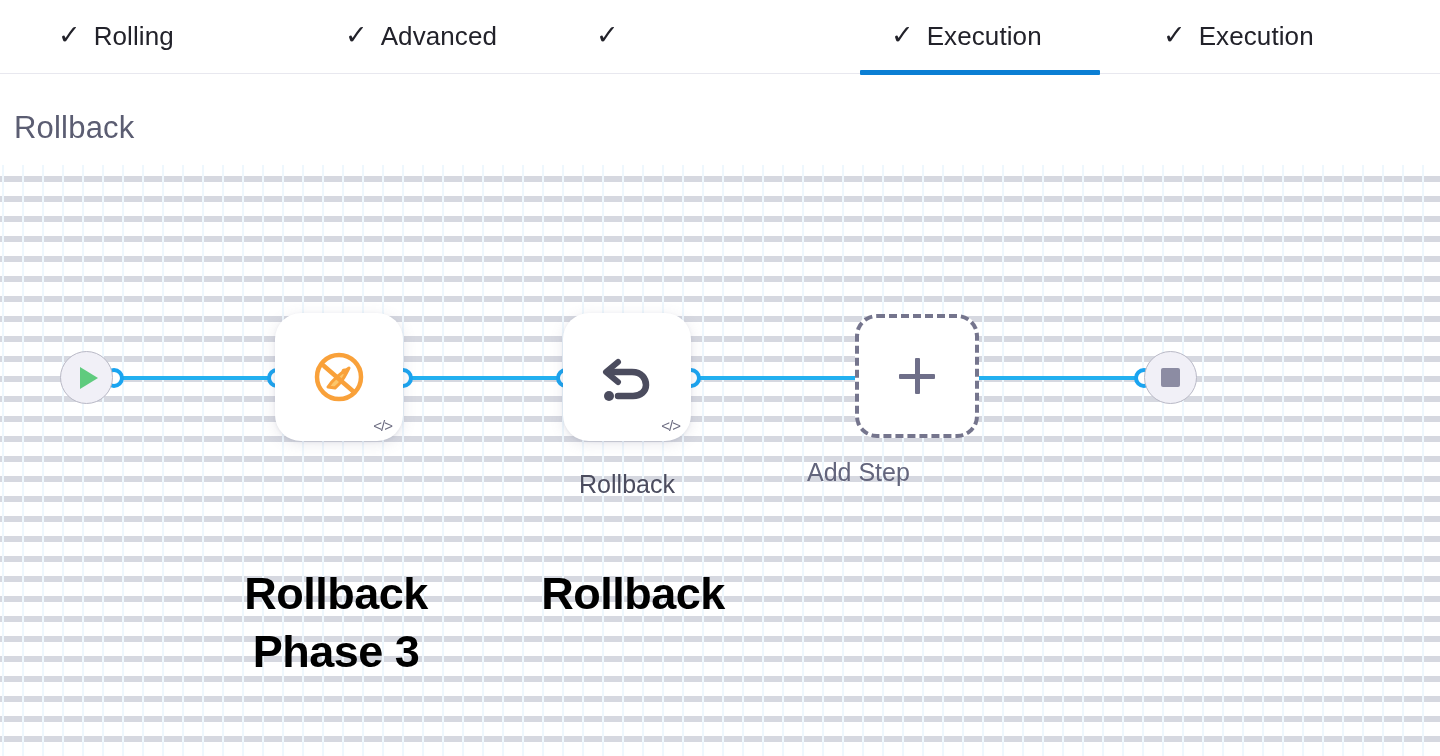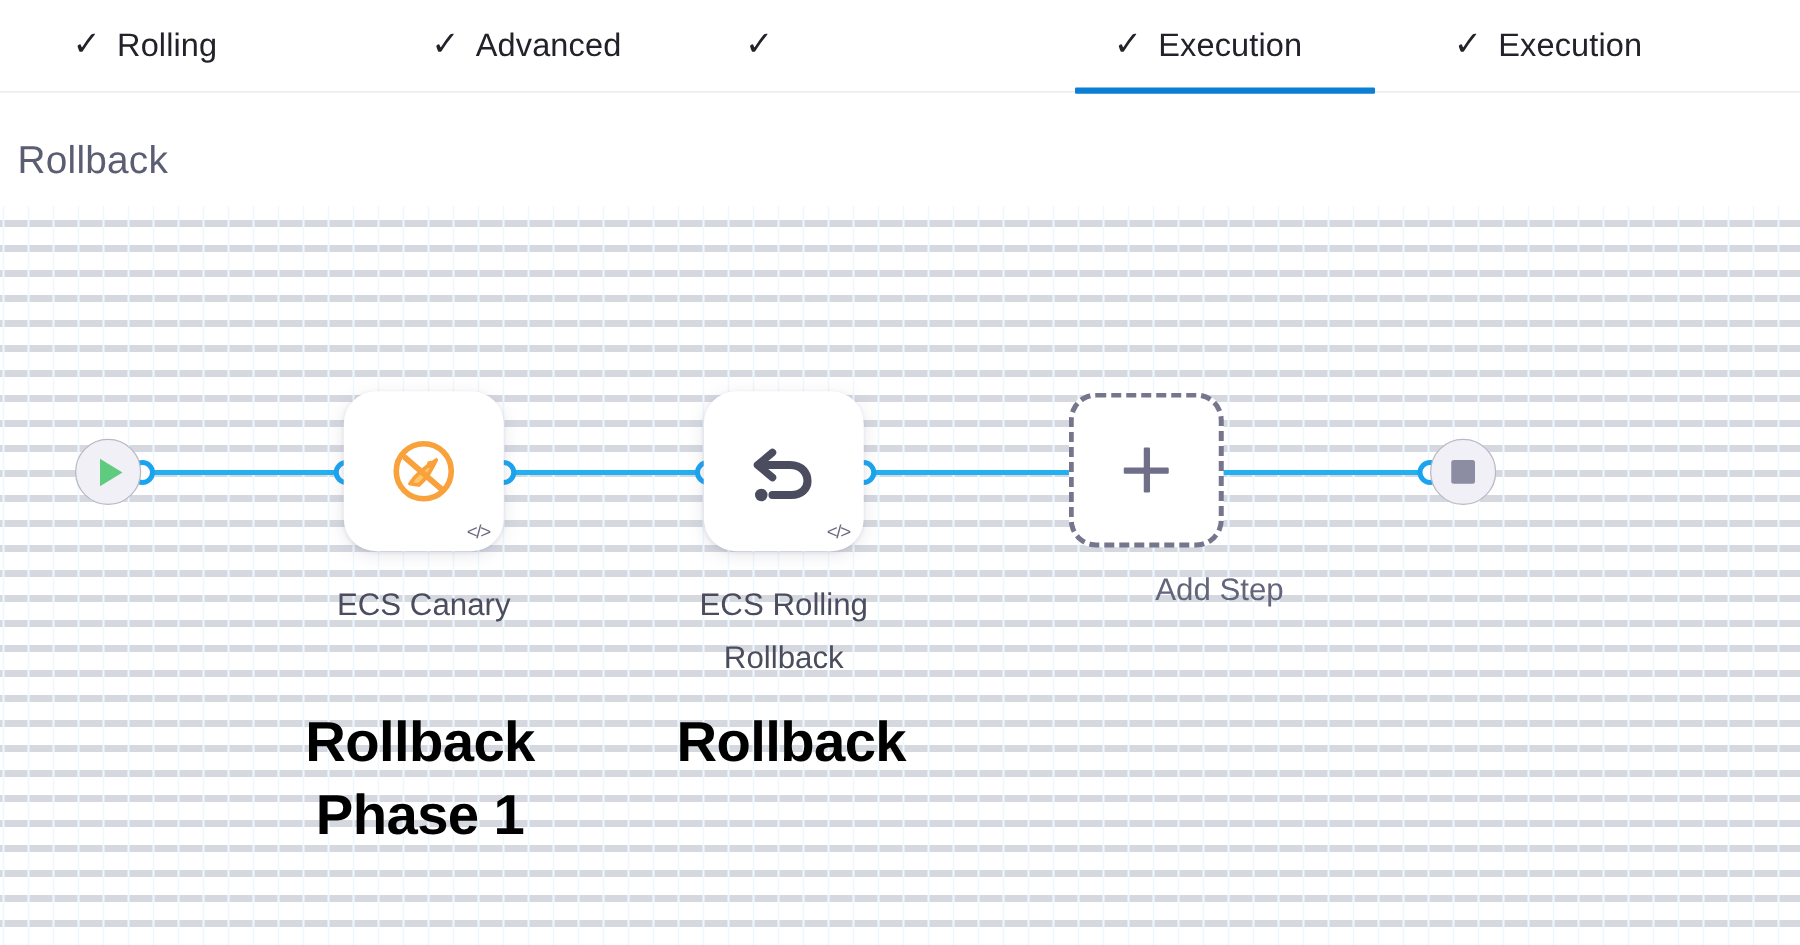--- a/index.html
+++ b/index.html
@@ -233,21 +233,21 @@
     text-align: center;
     font-size: 25px;
     line-height: 42px;
     color: #4b4c5e;
     z-index: 16;
   }
   .addstep-label {
     position: absolute;
     top: 293px;
     width: 220px;
-    text-align: right;
+    text-align: left;
     font-size: 25px;
     color: #63657c;
     z-index: 16;
   }
 
   
   .annotation {
     position: absolute;
     top: 400px; 
     width: 280px;
@@ -340,33 +340,31 @@
       </div>
 
       <div class="dot" style="left:104px;"></div>
       <div class="dot" style="left:267px;"></div>
       <div class="dot" style="left:393px;"></div>
       <div class="dot" style="left:556px;"></div>
       <div class="dot" style="left:681px;"></div>
       <div class="dot" style="left:1134px;"></div>
 
       <div class="step-label" style="left:234px;">
-        <div>ECS Canary</div>
       </div>
 
       <div class="step-label" style="left:522px;">
-        <div>ECS Rolling</div>
         <div>Rollback</div>
       </div>
 
       <div class="addstep-label" style="left:807px;">Add Step</div>
 
       <div class="annotation" style="left:196px;">
         <div>Rollback</div>
-        <div>Phase 1</div>
+        <div>Phase 3</div>
       </div>
 
       <div class="annotation" style="left:493px;">
         <div>Rollback</div>
       </div>
 
     </div>
   </div>
 
 </div>

